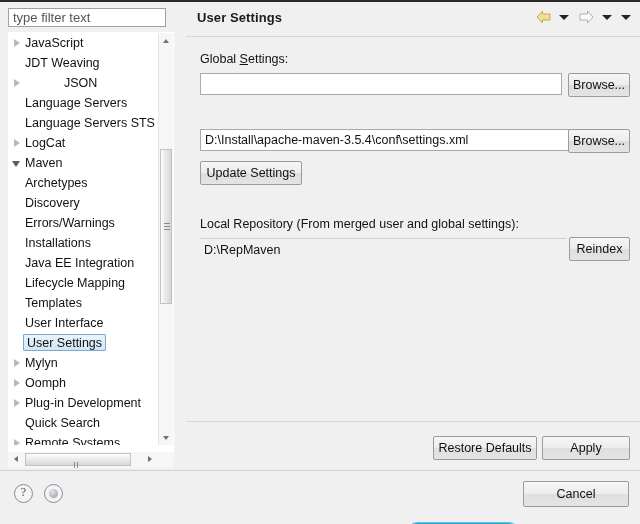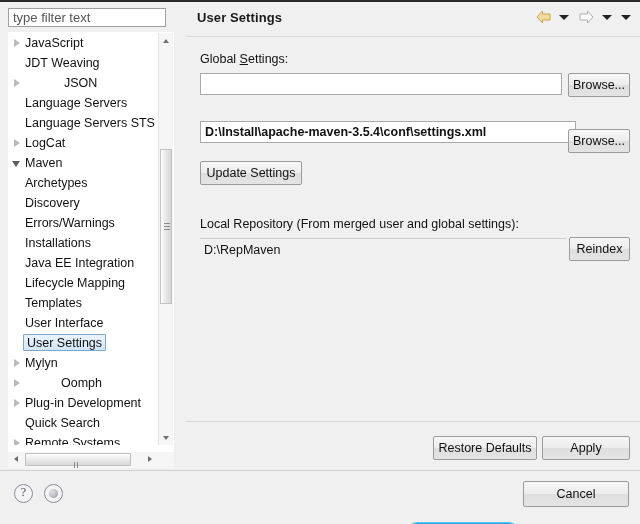--- a/index.html
+++ b/index.html
@@ -354,21 +354,21 @@
           <div class="tree-row"><span class="lvl2"><span class="tree-label">Archetypes</span></span></div>
           <div class="tree-row"><span class="lvl2"><span class="tree-label">Discovery</span></span></div>
           <div class="tree-row"><span class="lvl2"><span class="tree-label">Errors/Warnings</span></span></div>
           <div class="tree-row"><span class="lvl2"><span class="tree-label">Installations</span></span></div>
           <div class="tree-row"><span class="lvl2"><span class="tree-label">Java EE Integration</span></span></div>
           <div class="tree-row"><span class="lvl2"><span class="tree-label">Lifecycle Mapping</span></span></div>
           <div class="tree-row"><span class="lvl2"><span class="tree-label">Templates</span></span></div>
           <div class="tree-row"><span class="lvl2"><span class="tree-label">User Interface</span></span></div>
           <div class="tree-row selected"><span class="lvl2"><span class="tree-label">User Settings</span></span></div>
           <div class="tree-row"><span class="tw"><span class="arrow-right"></span></span><span class="lvl1" style="padding-left: 0px;"><span class="tree-label">Mylyn</span></span></div>
-          <div class="tree-row"><span class="tw"><span class="arrow-right"></span></span><span class="lvl1" style="padding-left: 0px; margin-left: 36px;"><span class="tree-label">Oomph</span></span></div>
+          <div class="tree-row"><span class="tw"><span class="arrow-right"></span></span><span class="lvl1" style="padding-left: 0px;"><span class="tree-label">Oomph</span></span></div>
           <div class="tree-row"><span class="tw"><span class="arrow-right"></span></span><span class="lvl1" style="padding-left: 0px;"><span class="tree-label">Plug-in Development</span></span></div>
           <div class="tree-row"><span class="tw"></span><span class="lvl1" style="padding-left: 0px;"><span class="tree-label">Quick Search</span></span></div>
           <div class="tree-row"><span class="tw"><span class="arrow-right"></span></span><span class="lvl1" style="padding-left: 0px;"><span class="tree-label">Remote Systems</span></span></div>
         </div>
 
       <div id="vscroll">
         <div class="vs-btn up">
           <div class="tri-up"></div>
         </div>
         <div id="vthumb">
@@ -423,21 +423,21 @@
     <div id="header-sep"></div>
 
     <div id="content">
 
       <div class="field-label" style="left:14px; top:15px;">
         <span>Global </span><span class="mn">S</span><span>ettings:</span>
       </div>
       <input class="txt-input" style="left: 14px; top: 36px; width: 362px;" type="text" value="">
       <button class="btn" style="left:382px; top:36px; width:62px;">Browse...</button>
 
-      <input class="txt-input" style="left: 14px; top: 84px; width: 376px; font-weight: bold;" type="text" value="D:\Install\apache-maven-3.5.4\conf\settings.xml">
+      <input class="txt-input" style="left: 14px; top: 92px; width: 376px;" type="text" value="D:\Install\apache-maven-3.5.4\conf\settings.xml">
       <button class="btn" style="left:382px; top:92px; width:62px;">Browse...</button>
 
       <button class="btn" style="left:14px; top:124px; width:102px;">Update Settings</button>
 
       <div class="field-label" style="left:14px; top:180px;">Local Repository (From merged user and global settings):</div>
       <input class="txt-input readonly" style="left: 14px; top: 201px; width: 366px;" type="text" readonly="" value="D:\RepMaven">
       <button class="btn" style="left:383px; top:200px; width:61px;">Reindex</button>
 
       <button class="btn" style="left:247px; top:399px; width:104px;">Restore Defaults</button>
       <button class="btn" style="left:356px; top:399px; width:88px;">Apply</button>

